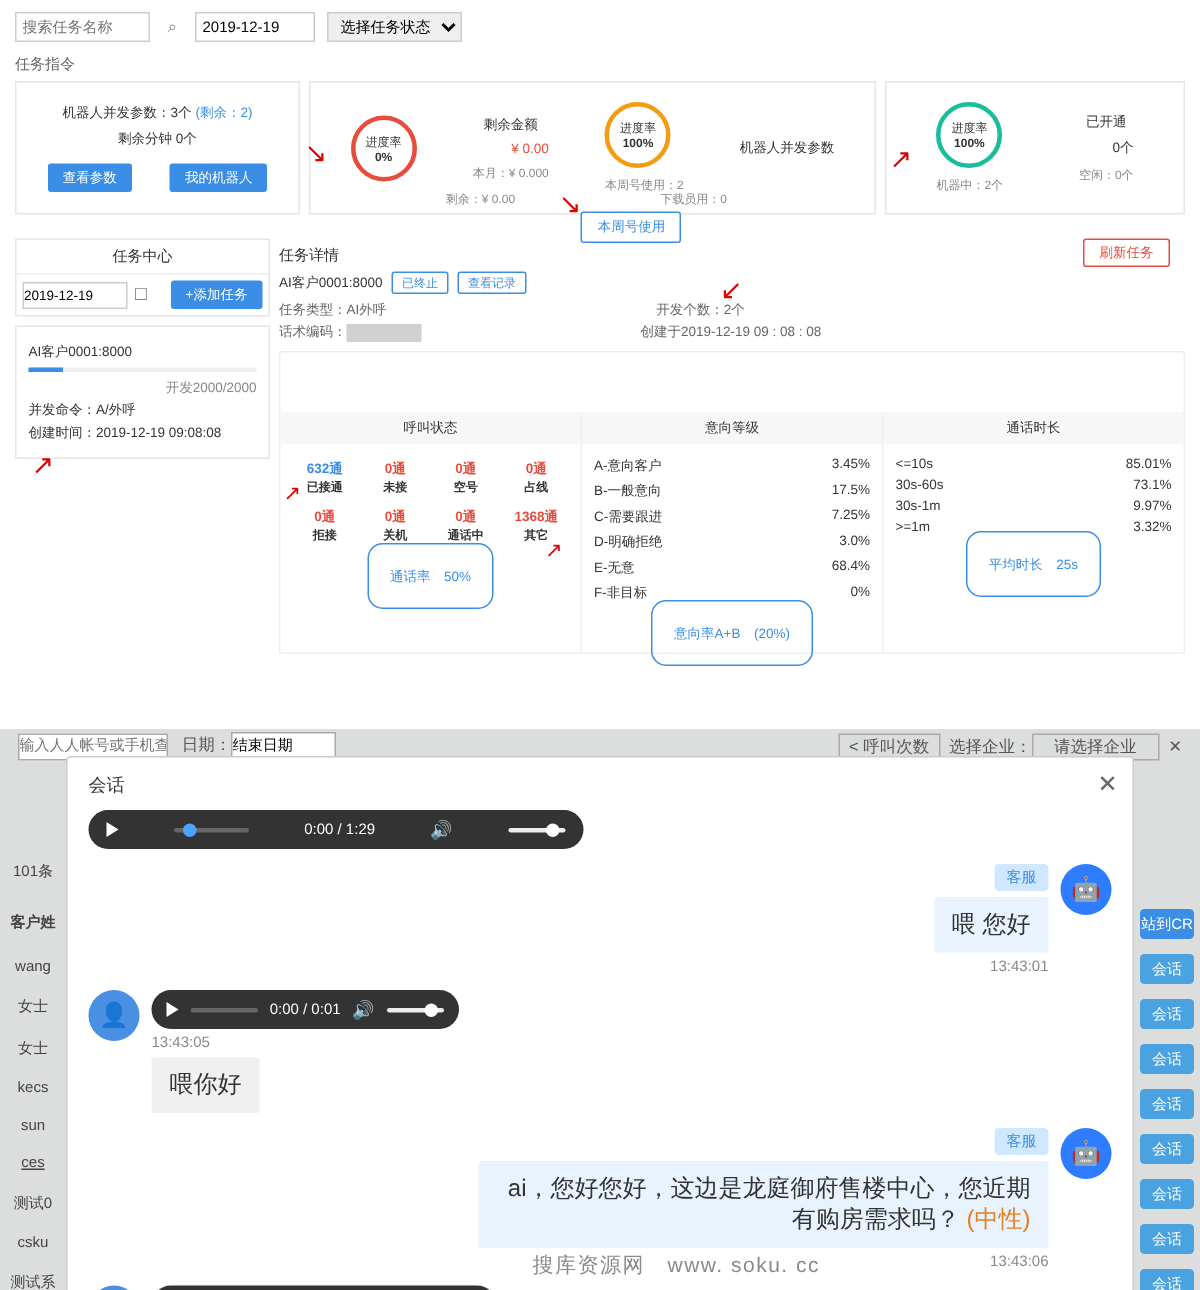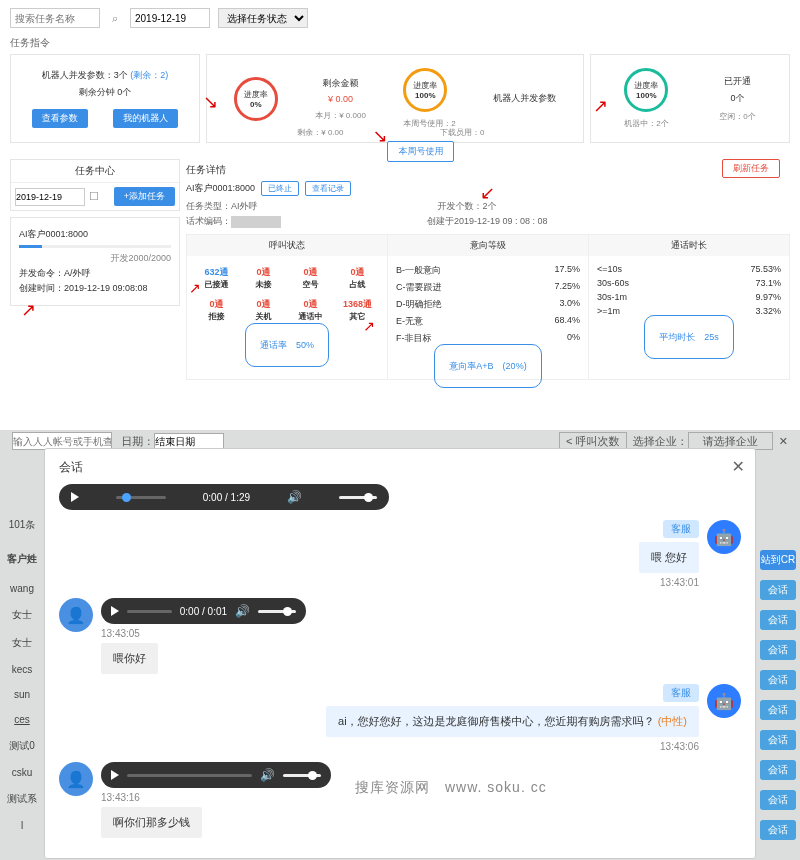--- a/index.html
+++ b/index.html
@@ -17,39 +17,39 @@
 .arrow-red { position:absolute; color:#d00; font-size:18px; pointer-events:none; }
 .card1 .row { text-align:center; margin:4px 0; font-size:9px; }
 .btn { display:inline-block; padding:3px 10px; font-size:9px; border-radius:2px; cursor:pointer; }
 .btn-blue { background:#3a8ee6; color:#fff; }
 .btn-white { background:#fff; border:1px solid #3a8ee6; color:#3a8ee6; }
 .ring { width:44px; height:44px; border-radius:50%; display:flex; flex-direction:column; align-items:center; justify-content:center; font-size:8px; }
 .ring-red { border:3px solid #e74c3c; }
 .ring-orange { border:3px solid #f39c12; }
 .ring-cyan { border:3px solid #1abc9c; }
 .stat-col { text-align:center; font-size:9px; }
-.stat-col .val { margin-top:4px; color:#333; }
+.stat-col .val { margin-top:4px; color:#333;text-align:right; }
 .stat-col .sub { margin-top:6px; color:#888; font-size:8px; }
 .mid { display:flex; gap:6px; margin-top:8px; padding:0 10px; }
 .mid-left { width:170px; }
 .mid-right { flex:1; }
 .task-center { border:1px solid #e5e5e5; }
 .task-center .hdr { text-align:center; font-size:10px; padding:4px; border-bottom:1px solid #eee; }
 .task-center .ctrl { display:flex; gap:4px; padding:4px; align-items:center; }
 .task-center .ctrl input { width:70px; height:18px; font-size:9px; border:1px solid #ccc; }
 .task-item { border:1px solid #e5e5e5; margin-top:6px; padding:8px; font-size:9px; position:relative; }
 .task-item .line { margin:2px 0; }
 .task-item .prog { height:3px; background:#eee; margin:4px 0; position:relative; }
 .task-item .prog::after { content:""; position:absolute; left:0; top:0; height:100%; width:15%; background:#3a8ee6; }
 .detail-hdr { display:flex; align-items:center; gap:6px; font-size:9px; margin-bottom:4px; }
 .detail-hdr .tbtn { border:1px solid #3a8ee6; color:#3a8ee6; padding:1px 6px; font-size:8px; border-radius:2px; }
 .meta { font-size:9px; color:#666; margin:2px 0; }
 .gray-box { display:inline-block; width:50px; height:12px; background:#d0d0d0; vertical-align:middle; }
 .three-col { display:flex; border:1px solid #eee; margin-top:6px; }
-.three-col .col { flex:1; border-right:1px solid #eee; }
+.three-col .col { flex:1; border-right:1px solid #eee;margin-top:40px; }
 .three-col .col:last-child { border-right:none; }
 .col .chdr { background:#f7f7f7; text-align:center; font-size:9px; padding:4px; }
 .status-grid { display:flex; flex-wrap:wrap; padding:6px; position:relative; }
 .status-cell { width:25%; text-align:center; font-size:8px; padding:4px 0;font-weight:bold; }
 .status-cell .num { color:#e74c3c; font-size:9px; }
 .status-cell.blue .num { color:#3a8ee6; }
 .intent-list { padding:6px 8px; font-size:9px; }
 .intent-list .irow { display:flex; justify-content:space-between; padding:2px 0; }
 .dur-list { padding:6px 8px; font-size:9px; }
 .dur-list .irow { display:flex; justify-content:space-between; padding:2px 0; }
@@ -77,21 +77,21 @@
 .msg-row.left { justify-content:flex-start; }
 .msg-row.right { justify-content:flex-end; }
 .avatar { width:34px; height:34px; border-radius:50%; display:flex; align-items:center; justify-content:center; color:#fff; font-size:16px; flex-shrink:0; }
 .avatar.user { background:#4a90e2; }
 .avatar.bot { background:#2e7cff; }
 .msg-body { max-width:380px; }
 .msg-body.left { margin-left:8px; }
 .msg-body.right { margin-right:8px; text-align:right; }
 .ts { font-size:10px; color:#888; margin-top:4px; }
 .role-tag { display:inline-block; background:#cfe8ff; color:#3a8ee6; font-size:10px; padding:2px 8px; border-radius:3px; margin-bottom:4px; }
-.bubble { background:#e8f3ff; padding:8px 12px; border-radius:2px; font-size:11px; color:#333; display:inline-block; text-align:left; }
+.bubble { background:#e8f3ff; padding:8px 12px; border-radius:2px; font-size:16px; color:#333; display:inline-block; text-align:right; }
 .bubble.customer { background:#f0f0f0; }
 .bubble .sent-tag { color:#e67e22; }
 .left-panel { position:absolute; left:0; top:78px; width:44px; font-size:10px; color:#444; }
 .left-panel div { padding:10px 4px; text-align:center; }
 .right-tags { position:absolute; right:0; top:110px; width:44px; }
 .right-tags div { background:#4aa3e0; color:#fff; font-size:10px; text-align:center; padding:3px 0; margin:10px 4px; border-radius:3px; }
 .watermark { position:absolute; top:330px; left:310px; font-size:14px; color:#8a8a8a; letter-spacing:1px; pointer-events:none; }
 </style>
 </head>
 <body>
@@ -229,20 +229,24 @@
               <div class="num">1368通</div>
               <div>其它</div>
             </div>
           </div>
         <div class="foot-btn"><span>通话率　50%</span></div>
       </div>
       <div class="col">
         <div class="chdr">意向等级</div>
         <div class="intent-list">
             <div class="irow">
+              <span>A-意向客户</span>
+              <span>3.45%</span>
+            </div>
+            <div class="irow">
               <span>B-一般意向</span>
               <span>17.5%</span>
             </div>
             <div class="irow">
               <span>C-需要跟进</span>
               <span>7.25%</span>
             </div>
             <div class="irow">
               <span>D-明确拒绝</span>
               <span>3.0%</span>
@@ -256,21 +260,21 @@
               <span>0%</span>
             </div>
           </div>
         <div class="foot-btn"><span>意向率A+B　(20%)</span></div>
       </div>
       <div class="col">
         <div class="chdr">通话时长</div>
         <div class="dur-list">
             <div class="irow">
               <span>&lt;=10s</span>
-              <span>75.53%</span>
+              <span>85.01%</span>
             </div>
             <div class="irow">
               <span>30s-60s</span>
               <span>73.1%</span>
             </div>
             <div class="irow">
               <span>30s-1m</span>
               <span>9.97%</span>
             </div>
             <div class="irow">

